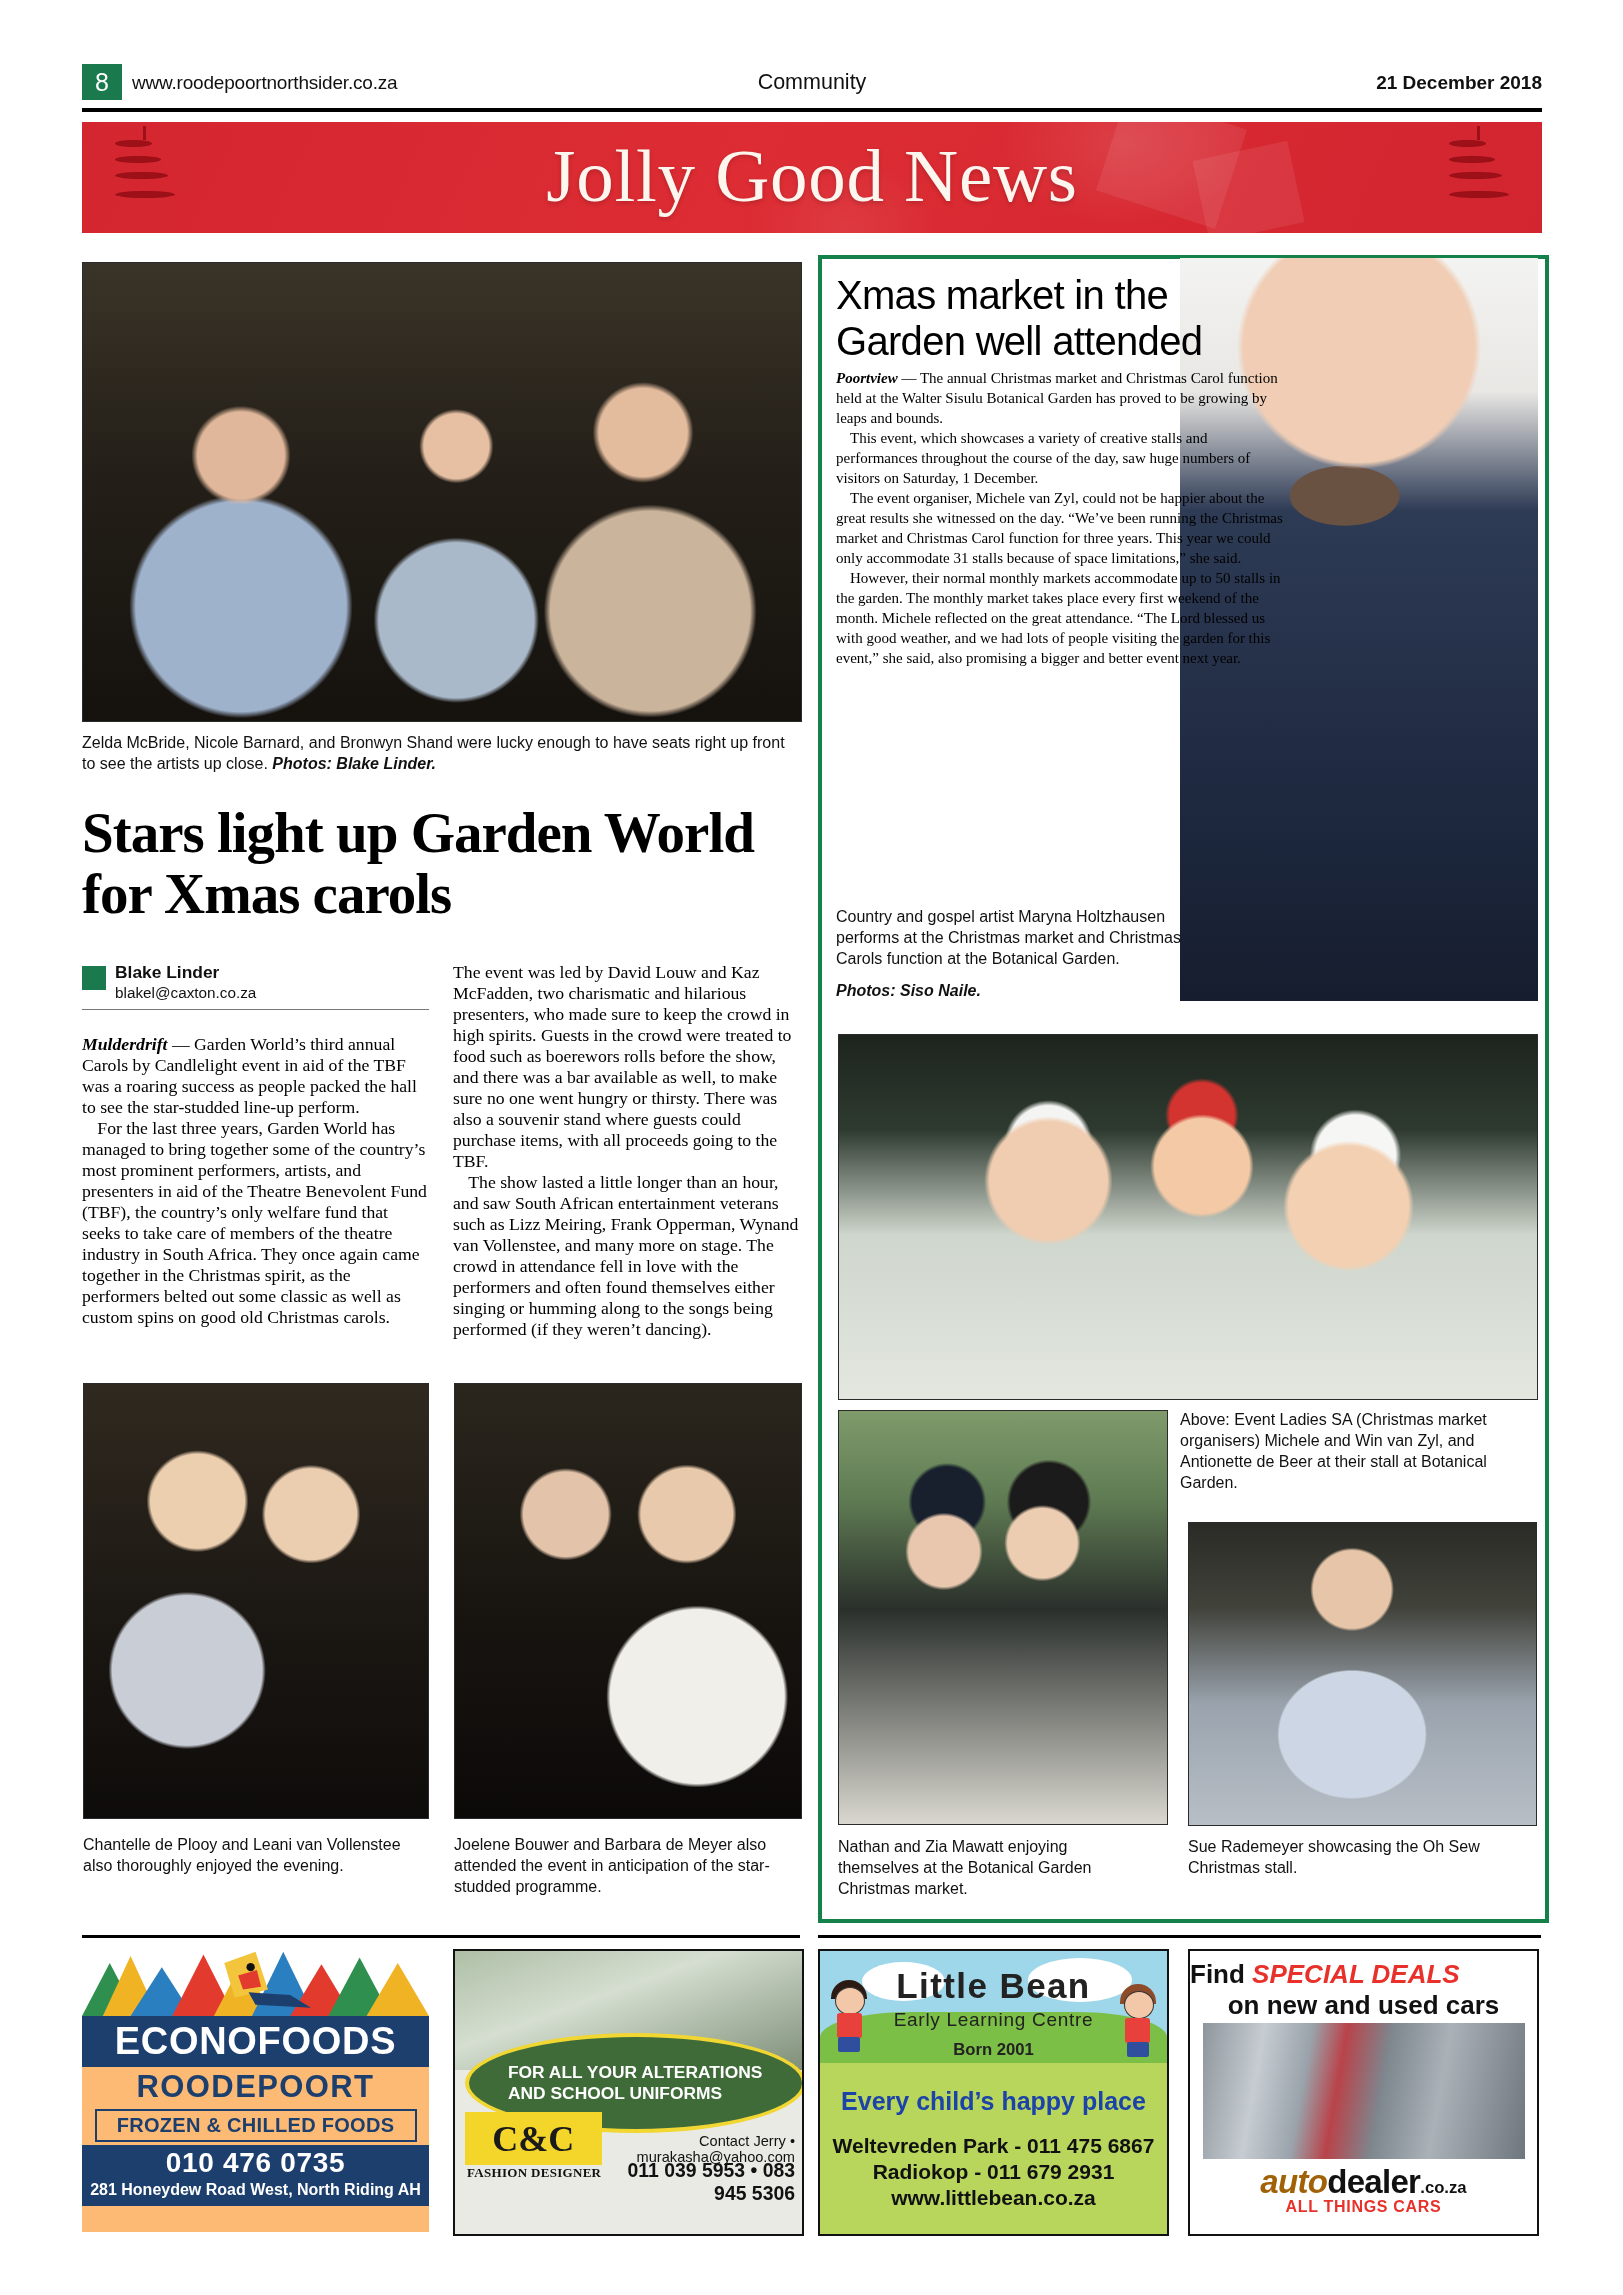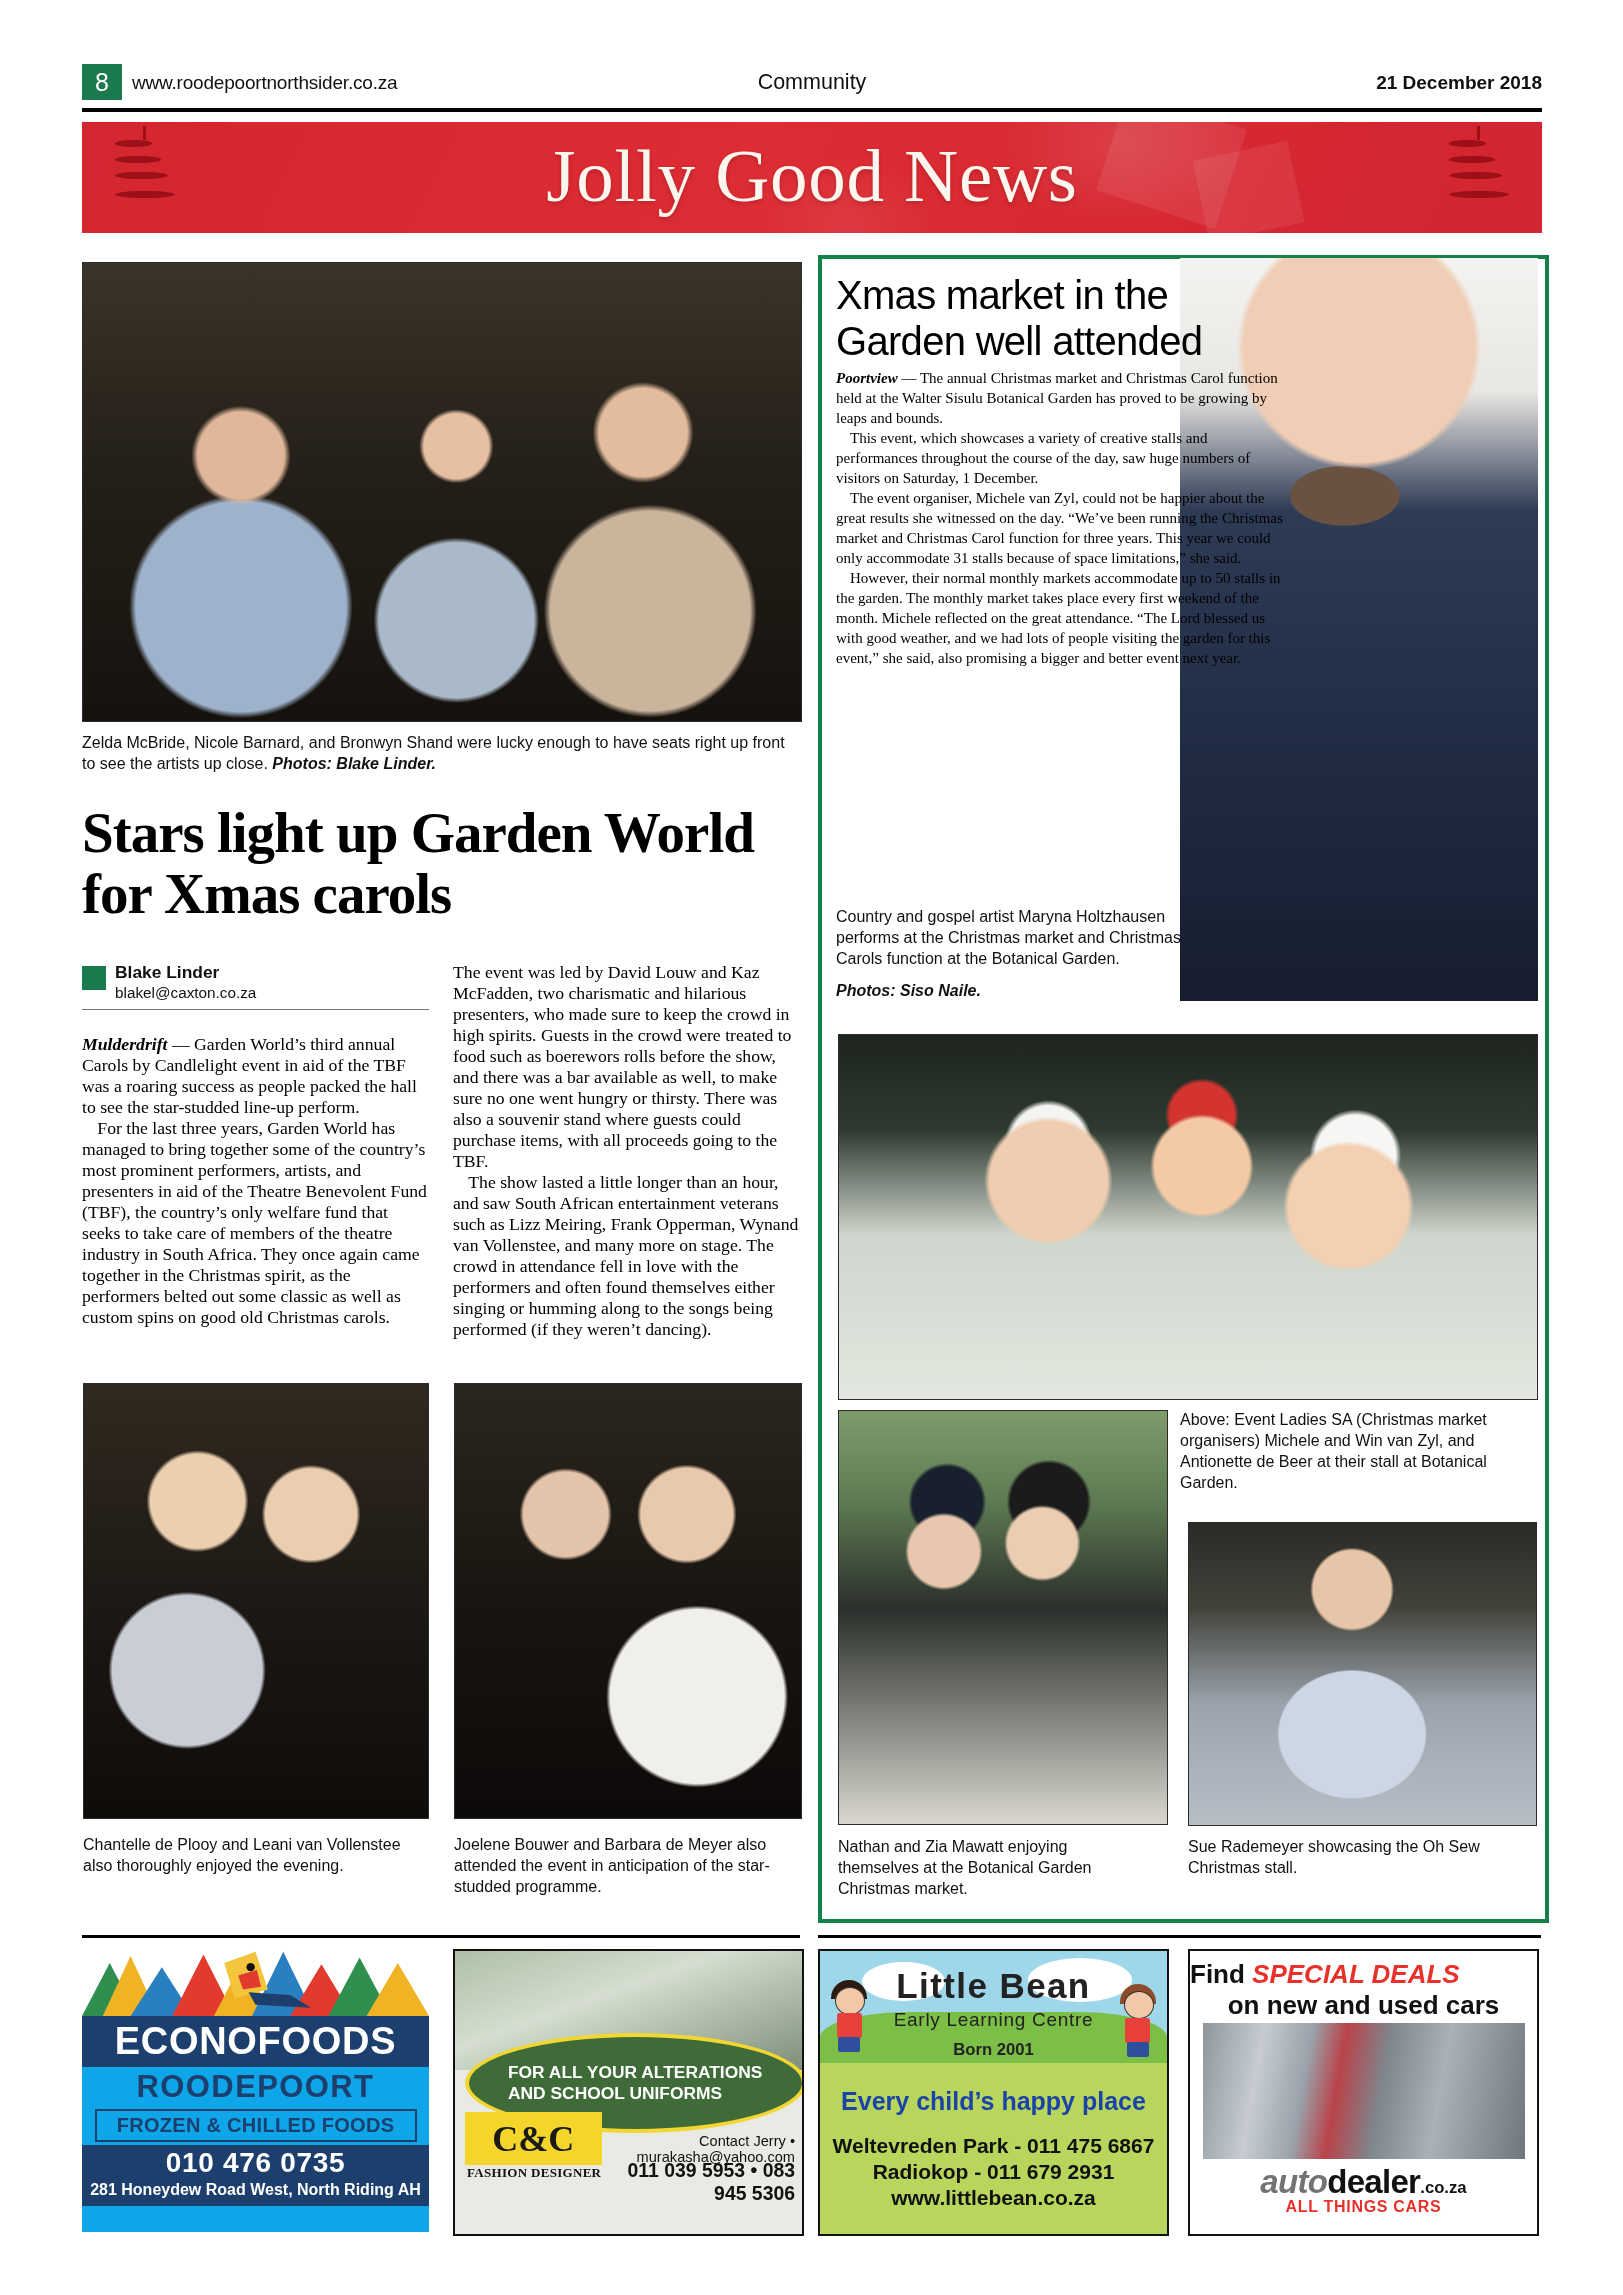--- a/index.html
+++ b/index.html
@@ -59,21 +59,21 @@
     font-size:15px;line-height:20px;color:#000;}
   .rbody p{margin:0;text-indent:14px;}
   .rbody p.first{text-indent:0;}
   .rbody em{font-style:italic;font-weight:bold;}
 
   
   .adbox{position:absolute;border:2.1px solid #111;background:#fff;overflow:hidden;}
   .adrule{position:absolute;background:#000;height:2.8px;}
 
   
-  .econo{position:absolute;inset:0;background:#0ea5e9;display:flex;flex-direction:column;}
+  .econo{position:absolute;inset:0;background:#fdba74;display:flex;flex-direction:column;}
   .econo .mosaic{height:67px;position:relative;background:#fff;overflow:hidden;}
   .econo .bar{background:#1d3f6e;color:#fff;text-align:center;font-weight:bold;font-size:38px;
      letter-spacing:0.7px;line-height:51px;height:51px;font-family:"Liberation Sans",sans-serif;}
   .econo .town{color:#1d3f6e;text-align:center;font-weight:bold;font-size:31px;line-height:39px;letter-spacing:1.4px;}
   .econo .chilled{margin:2.8px 12.5px;border:2.1px solid #1d3f6e;color:#1d3f6e;text-align:center;font-weight:bold;
      font-size:20px;line-height:29px;letter-spacing:0.3px;}
   .econo .foot{background:#1d3f6e;color:#fff;text-align:center;padding:2.8px 0 5.6px;}
   .econo .foot .ph{font-size:28px;font-weight:bold;line-height:32px;letter-spacing:0.7px;}
   .econo .foot .ad{font-size:16px;font-weight:bold;line-height:21px;}
 
@@ -111,21 +111,21 @@
   .kid .legs{position:absolute;left:8.3px;top:60px;width:22px;height:15.3px;background:#2f4f9e;border-radius:2.1px;}
 
   
   .ad4{position:absolute;inset:0;background:#fff;}
   .ad4 .t1{position:absolute;left:0;right:0;top:8.3px;text-align:left;font-size:26px;font-weight:bold;color:#111;}
   .ad4 .t1 i{color:#e8312a;font-style:italic;}
   .ad4 .t2{position:absolute;left:0;right:0;top:39px;text-align:center;font-size:26px;font-weight:bold;color:#111;}
   .ad4 .cars{position:absolute;left:12.5px;right:12.5px;top:72px;height:136px;
      background:linear-gradient(100deg,#8e969d 0%,#c6ccd1 18%,#9aa3ab 32%,#b9434a 42%,#7e868e 55%,#aab2b8 72%,#6f777e 100%);}
   .ad4 .logo{position:absolute;left:0;right:0;bottom:18px;text-align:center;}
-  .ad4 .logo .a{font-style:italic;font-weight:bold;font-size:33px;color:#737373;letter-spacing:-0.7px;}
+  .ad4 .logo .a{font-style:italic;font-weight:bold;font-size:33px;color:#a16207;letter-spacing:-0.7px;}
   .ad4 .logo .b{font-weight:bold;font-size:33px;color:#111;letter-spacing:-0.7px;}
   .ad4 .logo .c{font-weight:bold;font-size:16.7px;color:#111;}
   .ad4 .logo .d{display:block;font-size:16px;font-weight:bold;color:#e8312a;letter-spacing:0.7px;margin-top:-2.8px;}
 </style>
 </head>
 <body>
 
 <div class="page">
 
   <div class="masthead">

